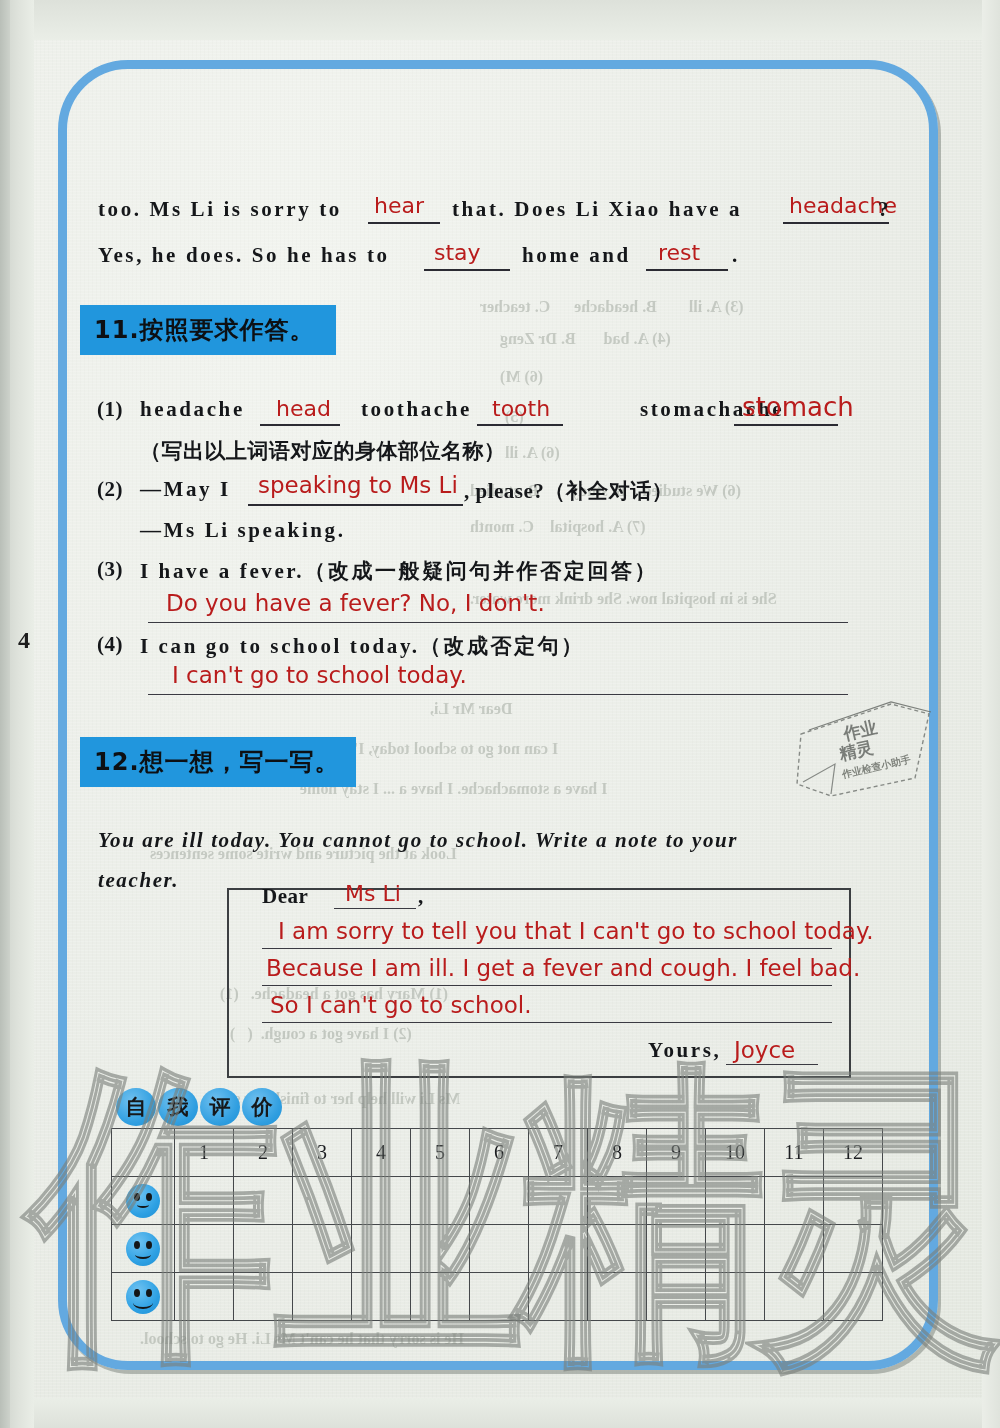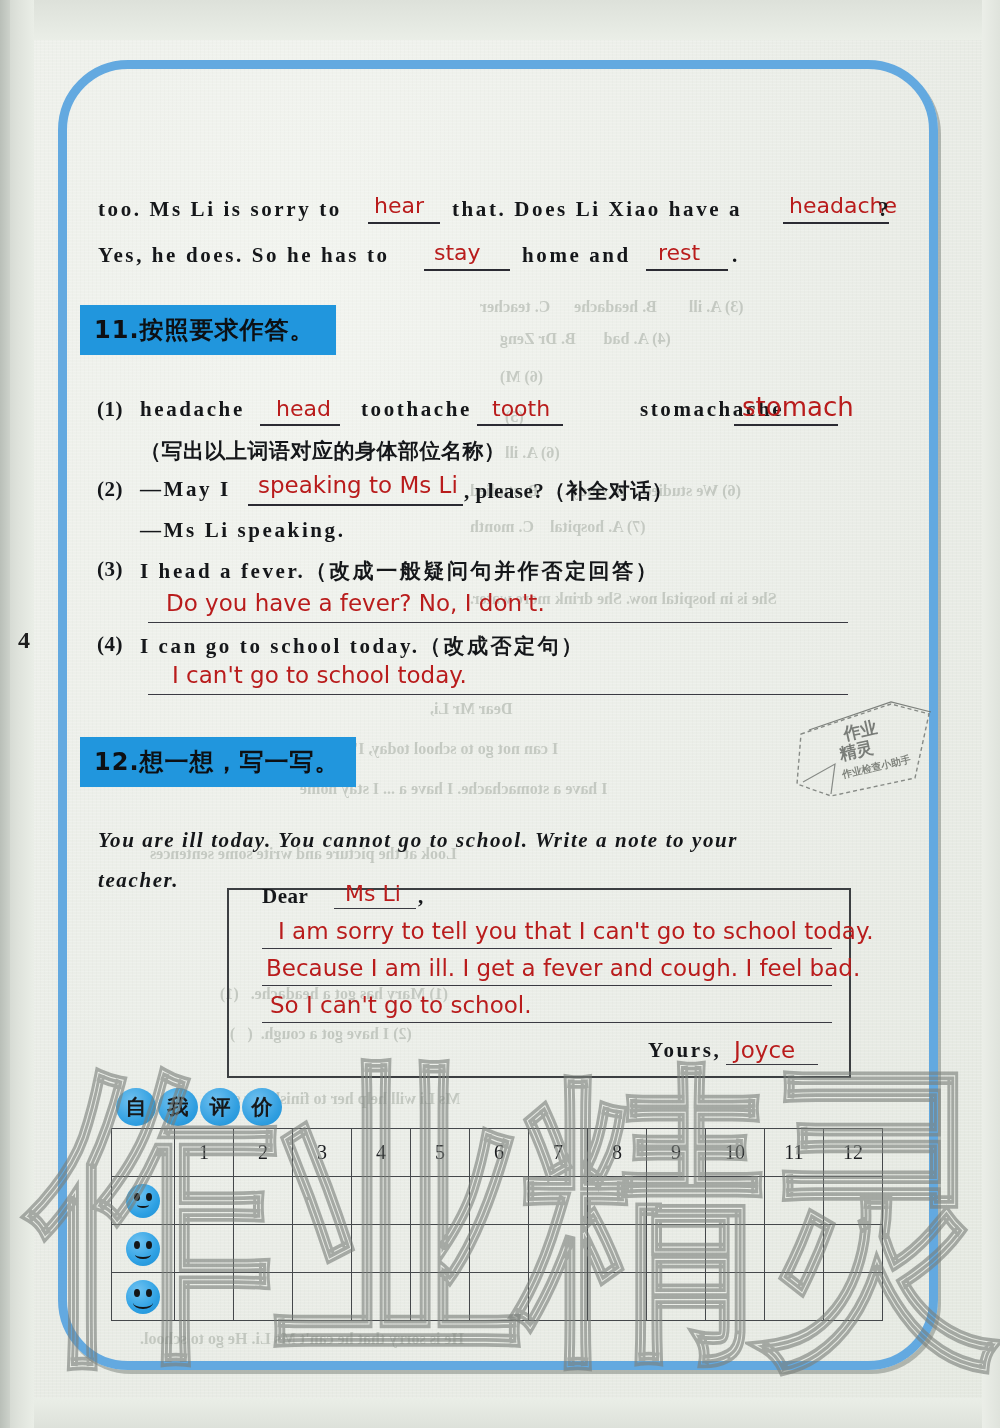--- a/index.html
+++ b/index.html
@@ -250,21 +250,21 @@
     <div class="pline" style="left:97px;top:477px;font-size:21px;">(2)</div>
     <div class="pline sp" style="left:140px;top:477px;font-size:21px;">—May I</div>
     <div class="ink" style="position:absolute;left:258px;top:472px;font-size:23px;">speaking to Ms Li</div>
     <div class="rule" style="left:248px;top:504px;width:215px;"></div>
     <div class="pline" style="left:464px;top:477px;font-size:21px;letter-spacing:.5px;">, please?（补全对话）</div>
     <div class="pline sp" style="left:140px;top:518px;font-size:21px;">—Ms Li speaking.</div>
   </div>
 
   <div>
     <div class="pline" style="left:97px;top:557px;font-size:21px;">(3)</div>
-    <div class="pline sp" style="left:140px;top:557px;font-size:21px;">I head a fever.（改成一般疑问句并作否定回答）</div>
+    <div class="pline sp" style="left:140px;top:557px;font-size:21px;">I have a fever.（改成一般疑问句并作否定回答）</div>
     <div class="ink" style="position:absolute;left:166px;top:590px;font-size:23px;">Do you have  a fever? No, I don't.</div>
     <div class="rule-thin" style="left:148px;top:622px;width:700px;"></div>
   </div>
 
   <div>
     <div class="pline" style="left:97px;top:632px;font-size:21px;">(4)</div>
     <div class="pline sp" style="left:140px;top:632px;font-size:21px;text-align:center;">I can go to school today.（改成否定句）</div>
     <div class="ink" style="position:absolute;left:172px;top:662px;font-size:23px;">I can't go to school today.</div>
     <div class="rule-thin" style="left:148px;top:694px;width:700px;"></div>
   </div>

